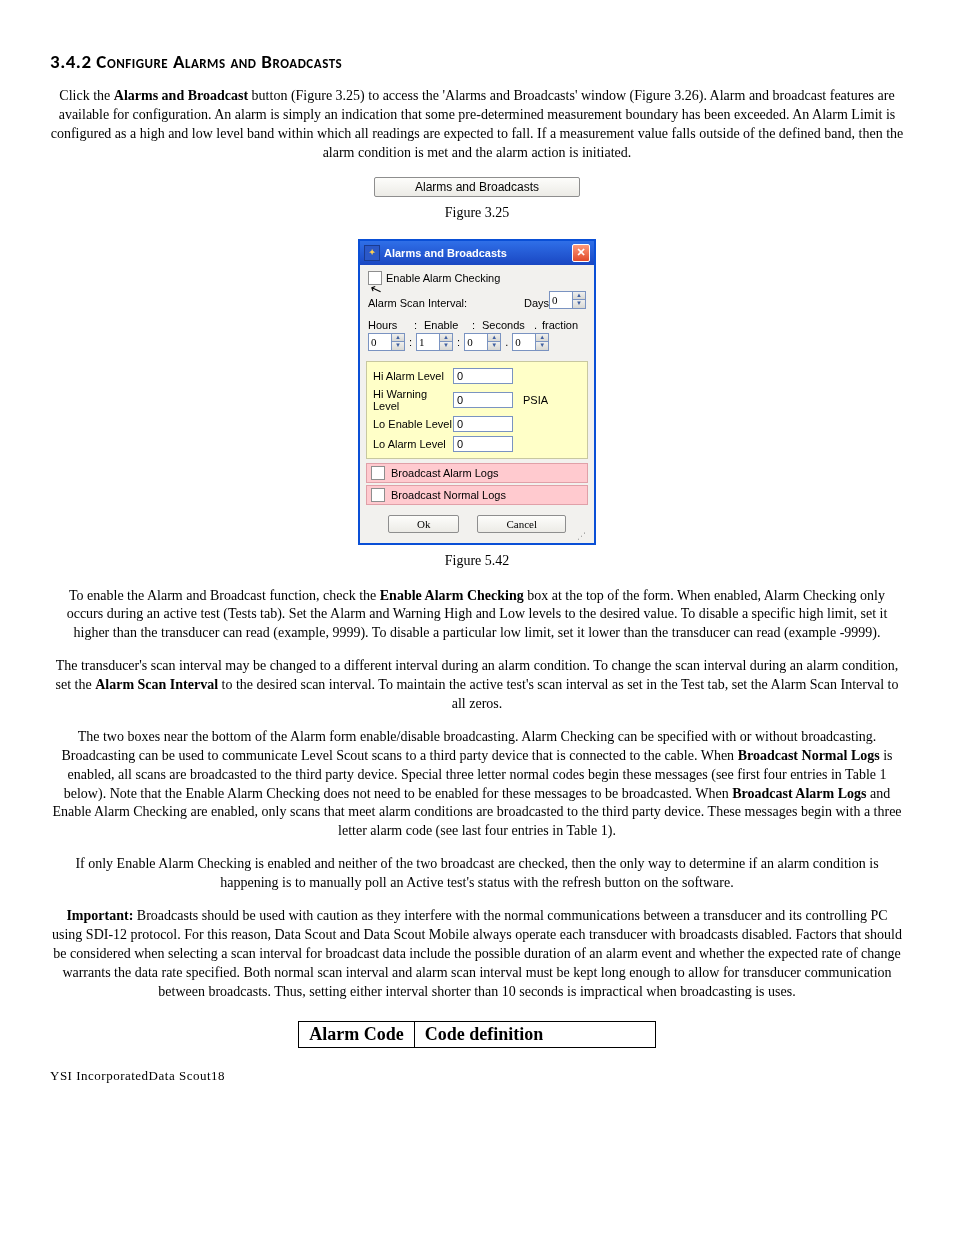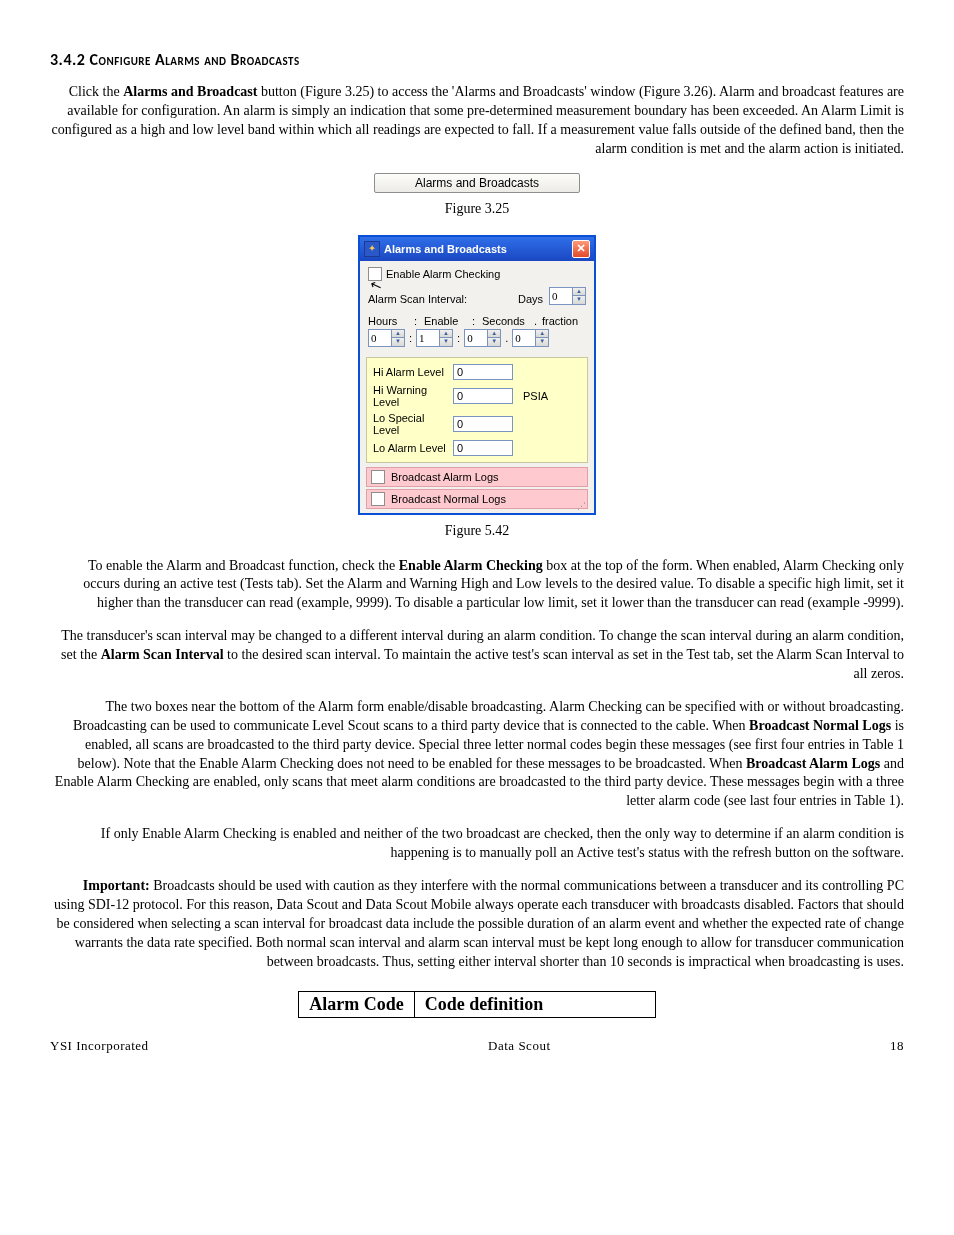--- a/index.html
+++ b/index.html
@@ -6,30 +6,30 @@
     font-family: Georgia, 'Times New Roman', serif;
     font-size: 14px;
     color: #000;
     margin: 0;
     padding: 40px 50px;
     background: #fff;
     width: 854px;
   }
   h2 {
     font-family: 'Gill Sans', 'Gill Sans MT', Calibri, sans-serif;
-    font-size: 16px;
+    font-size: 19px;
     font-weight: 600;
     letter-spacing: 0.5px;
     margin: 10px 0 14px 0;
     font-variant: small-caps;
   }
   p {
     margin: 0 0 14px 0;
     line-height: 1.35;
-    text-align: right;
+    text-align: center;
   }
   .center { text-align: center; }
   .caption { text-align: center; margin: 8px 0 18px 0; }
   .bold { font-weight: bold; }
 
   
   .win-button {
     display: inline-block;
     background: linear-gradient(#fdfdfb, #ecebe6);
     border: 1px solid #8e8e8e;
@@ -210,26 +210,24 @@
     border: 1px solid #000;
     padding: 2px 10px;
     font-family: Liberation Serif, serif;
     font-size: 18px;
     text-align: left;
   }
   table.code-table th:last-child { width: 220px; }
 
   .footer {
     display: flex;
-    justify-content: space-between;
     font-size: 13px;
     margin-top: 20px;
     font-family: Georgia, serif;
     letter-spacing: 0.5px;
-    gap: 12px;
   }
 </style>
 </head>
 <body>
 
 <h2>3.4.2 Configure Alarms and Broadcasts</h2>
 
 <p>
   <span>Click the </span><span class="bold">Alarms and Broadcast</span><span> button (Figure 3.25) to access the 'Alarms and Broadcasts' window (Figure 3.26). Alarm and broadcast features are available for configuration. An alarm is simply an indication that some pre-determined measurement boundary has been exceeded. An Alarm Limit is configured as a high and low level band within which all readings are expected to fall. If a measurement value falls outside of the defined band, then the alarm condition is met and the alarm action is initiated.</span>
 </p>
@@ -246,21 +244,21 @@
     <span class="close-btn">✕</span>
   </div>
   <div class="dlg-body">
     <div class="chk-row">
       <span class="chk"></span>
       <span>Enable Alarm Checking</span>
       <span class="cursor-arrow">↖</span>
     </div>
     <div class="row">
       <span style="flex:1">Alarm Scan Interval:</span>
-      <span style="margin-right:6px">Days</span>
+      <span style="">Days</span>
       <span class="spin">
         <input value="0" style="">
         <span class="arrows">
             <span>▲</span>
             <span>▼</span>
           </span>
       </span>
     </div>
 
     <div class="time-labels">
@@ -306,37 +304,41 @@
         </span>
     </div>
 
     <div class="levels">
       <span>Hi Alarm Level</span>
       <input class="val" value="0" style="">
       <span></span>
       <span>Hi Warning Level</span>
       <input class="val" value="0" style="">
       <span style="padding-left:10px">PSIA</span>
-      <span>Lo Special Level</span>
+      <span>Lo Enable Level</span>
       <input class="val" value="0" style="">
       <span></span>
       <span>Lo Alarm Level</span>
       <input class="val" value="0" style="">
       <span></span>
     </div>
 
     <div class="pink-row">
       <span class="chk"></span>
       <span>Broadcast Alarm Logs</span>
     </div>
     <div class="pink-row">
       <span class="chk"></span>
       <span>Broadcast Normal Logs</span>
     </div>
 
+    <div class="btn-row">
+      <span class="dlg-btn">Ok</span>
+      <span class="dlg-btn">Cancel</span>
+    </div>
     <div class="resize-grip">⋰</div>
   </div>
 </div>
 
 <div class="caption">Figure 5.42</div>
 
 <p>
   <span>To enable the Alarm and Broadcast function, check the </span><span class="bold">Enable Alarm Checking</span><span> box at the top of the form. When enabled, Alarm Checking only occurs during an active test (Tests tab). Set the Alarm and Warning High and Low levels to the desired value. To disable a specific high limit, set it higher than the transducer can read (example, 9999).  To disable a particular low limit, set it lower than the transducer can read (example -9999).</span>
 </p>
 

